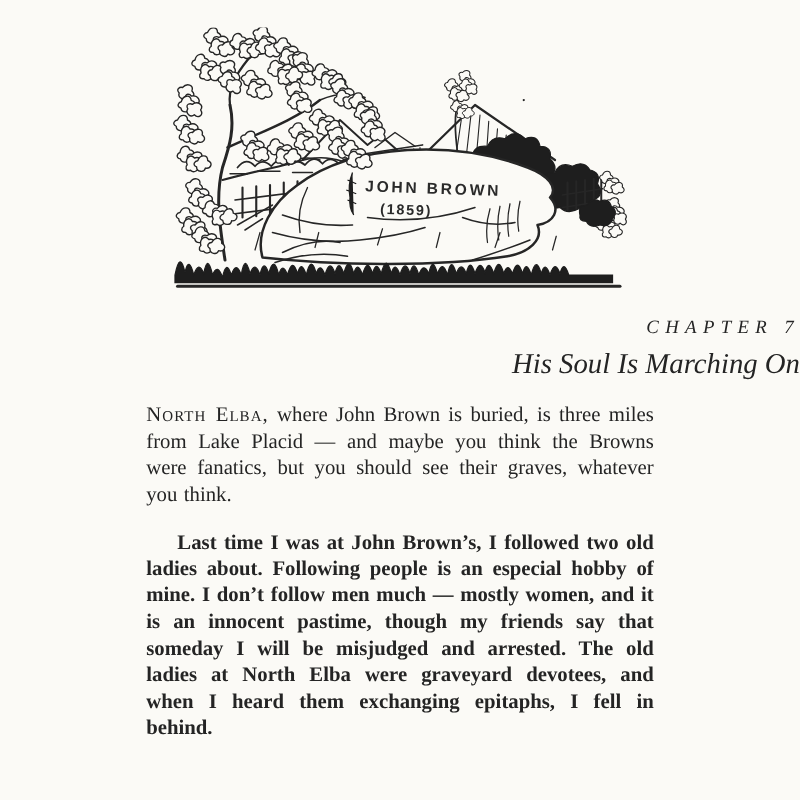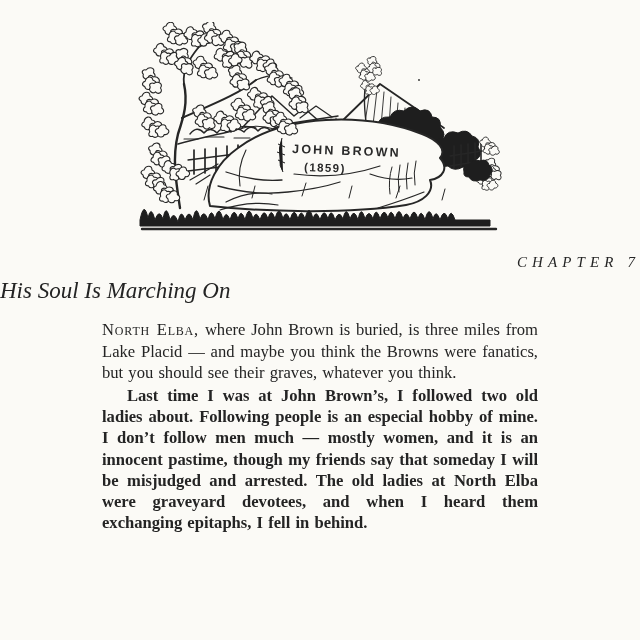--- a/index.html
+++ b/index.html
@@ -23,36 +23,36 @@
   .chapter-label{
     margin-top:18px;
     text-align:right;
     font-style:italic;
     font-size:15px;
     letter-spacing:0.34em;
     color:#252525;
   }
   .chapter-title{
     margin-top:7px;
-    text-align:left;
+    text-align:right;
     font-style:italic;
     font-weight:normal;
     font-size:23px;
     color:#242424;
   }
   .text-block{
     width:440px;
     margin:13px auto 0;
     font-size:16.6px;
     line-height:21.2px;
     text-align:justify;
     word-spacing:0.06em;
     color:#242424;
   }
-  .text-block p{margin:2px;}
+  .text-block p{margin:17px;}
   .text-block p.indent{text-indent:1.5em;font-weight:bold;}
   .lead{font-variant:small-caps;letter-spacing:0.05em;}
 </style>
 </head>
 <body>
 
 <div class="page">
 
   <div class="figure">
     <svg width="372" height="214" viewBox="0 0 372 214">

